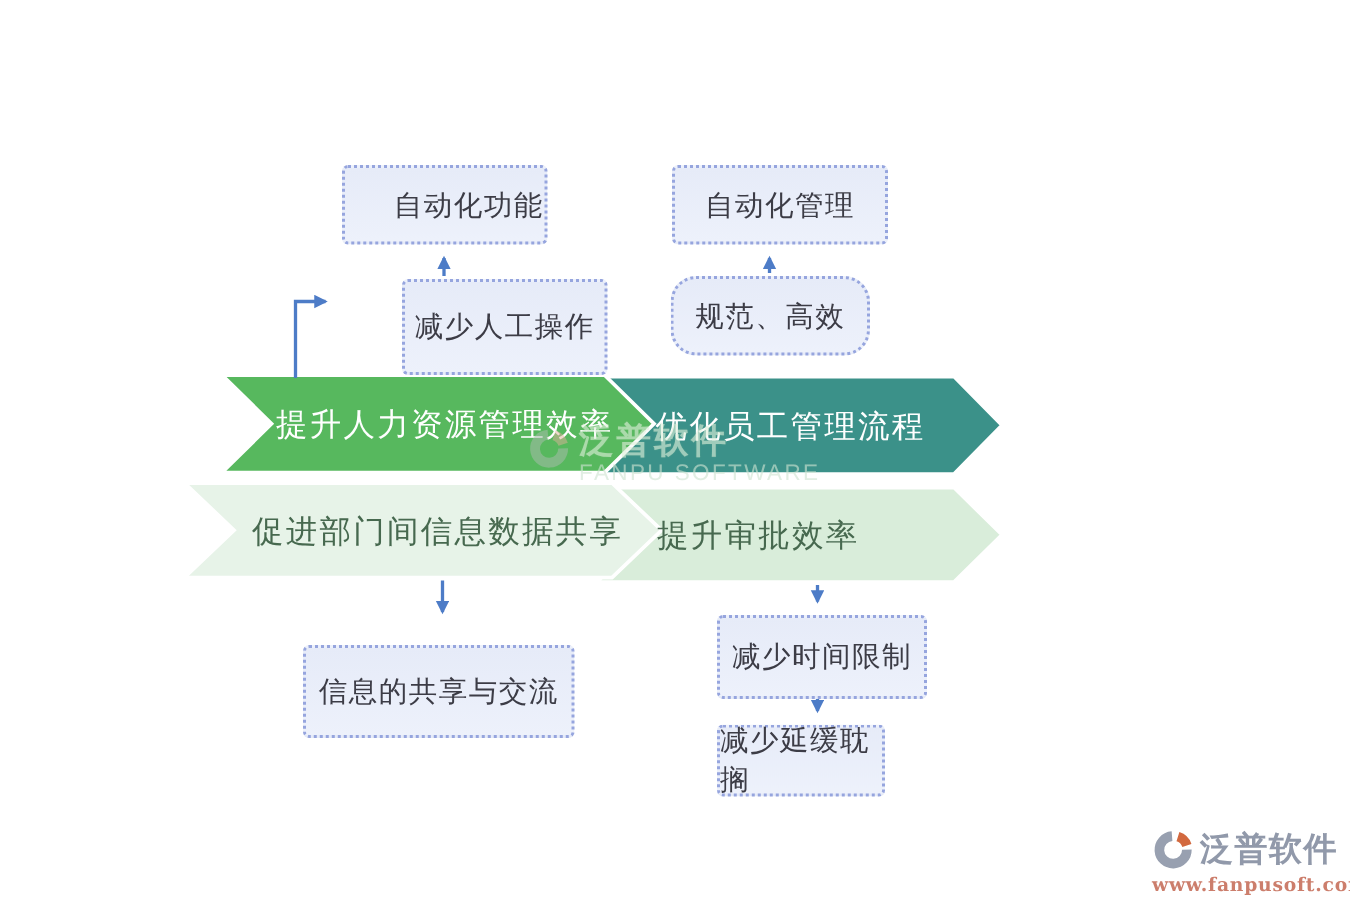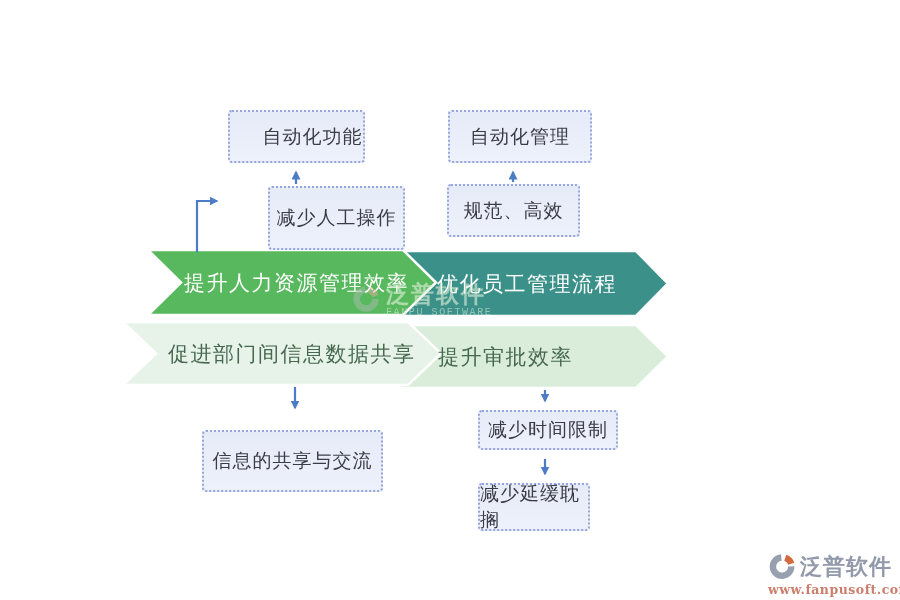--- a/index.html
+++ b/index.html
@@ -13,36 +13,36 @@
 
   .flow-box{
     position:absolute;display:flex;align-items:center;justify-content:center;
     background:linear-gradient(180deg,#e6ebf8 0%,#edf1fb 100%);
     border:2px dotted #96a5de;border-radius:4px;
     color:#3c3c46;font-size:19px;letter-spacing:1px;box-sizing:border-box;
   }
   .box-a{left:228px;top:110px;width:137px;height:53px;padding-left:32px;}
   .box-b{left:227px;top:186px;width:137px;height:64px;margin-left:41px;}
   .box-c{left:448px;top:110px;width:144px;height:53px;}
-  .box-d{left:447px;top:184px;width:133px;height:53px;}
+  .box-d{left:447px;top:184px;width:133px;height:53px;border-radius:17px;}
   .box-e{left:202px;top:418px;width:181px;height:62px;margin-top:12px;}
-  .box-f{left:478px;top:410px;width:140px;height:40px;font-family:Liberation Mono, monospace;}
+  .box-f{left:478px;top:410px;width:140px;height:56px;font-family:Liberation Mono, monospace;}
   .box-g{left:478px;top:483px;width:112px;height:48px;}
 
   svg.layer{position:absolute;left:0;top:0;}
   .banner-text{font-family:"DejaVu Serif","Liberation Serif",serif;letter-spacing:1.5px;}
 
   .watermark-center{
     position:absolute;left:352px;top:281px;display:flex;align-items:flex-start;
     opacity:0.62;z-index:5;pointer-events:none;
   }
   .watermark-center .wm-txt{margin-left:4px;}
   .wm-brand{font-size:23px;font-weight:bold;color:#dff0da;line-height:26px;letter-spacing:2px;
     text-shadow:0 0 1px rgba(160,200,160,.6);}
-  .wm-sub{font-size:10px;color:#cfe4d2;letter-spacing:1.6px;font-family:Liberation Mono, monospace;}
+  .wm-sub{font-size:15px;color:#cfe4d2;letter-spacing:1.6px;font-family:Liberation Sans, sans-serif;}
 
   .fanpu-logo{position:absolute;left:768px;top:549px;width:136px;}
   .fanpu-row{display:flex;align-items:center;}
   .fanpu-brand{font-size:22px;font-weight:bold;color:#9199aa;letter-spacing:1px;line-height:24px;margin-left:2px;}
   .fanpu-url{font-size:12.5px;font-weight:bold;color:#cc7e6c;letter-spacing:0.5px;margin-top:0px;
     font-family:"DejaVu Serif","Liberation Serif",serif;}
 </style>
 </head>
 <body>
 

